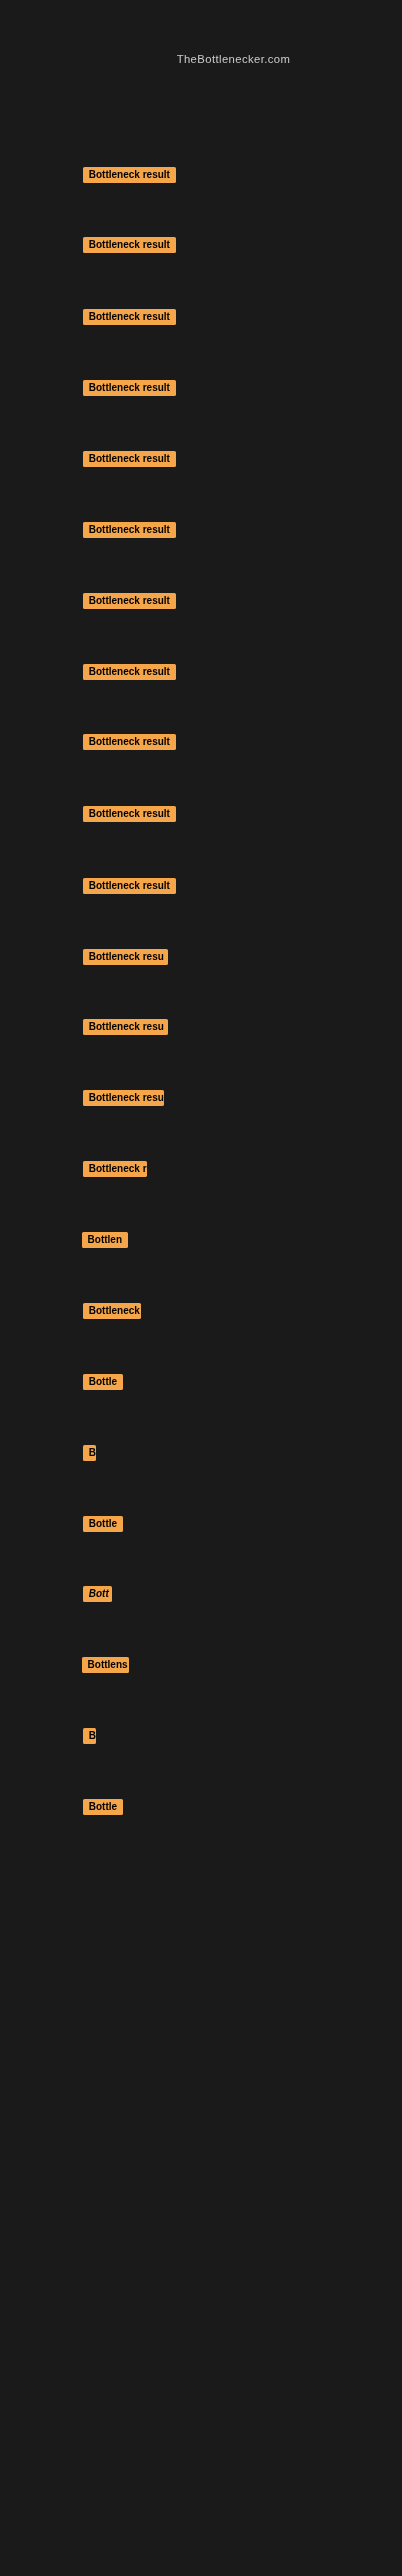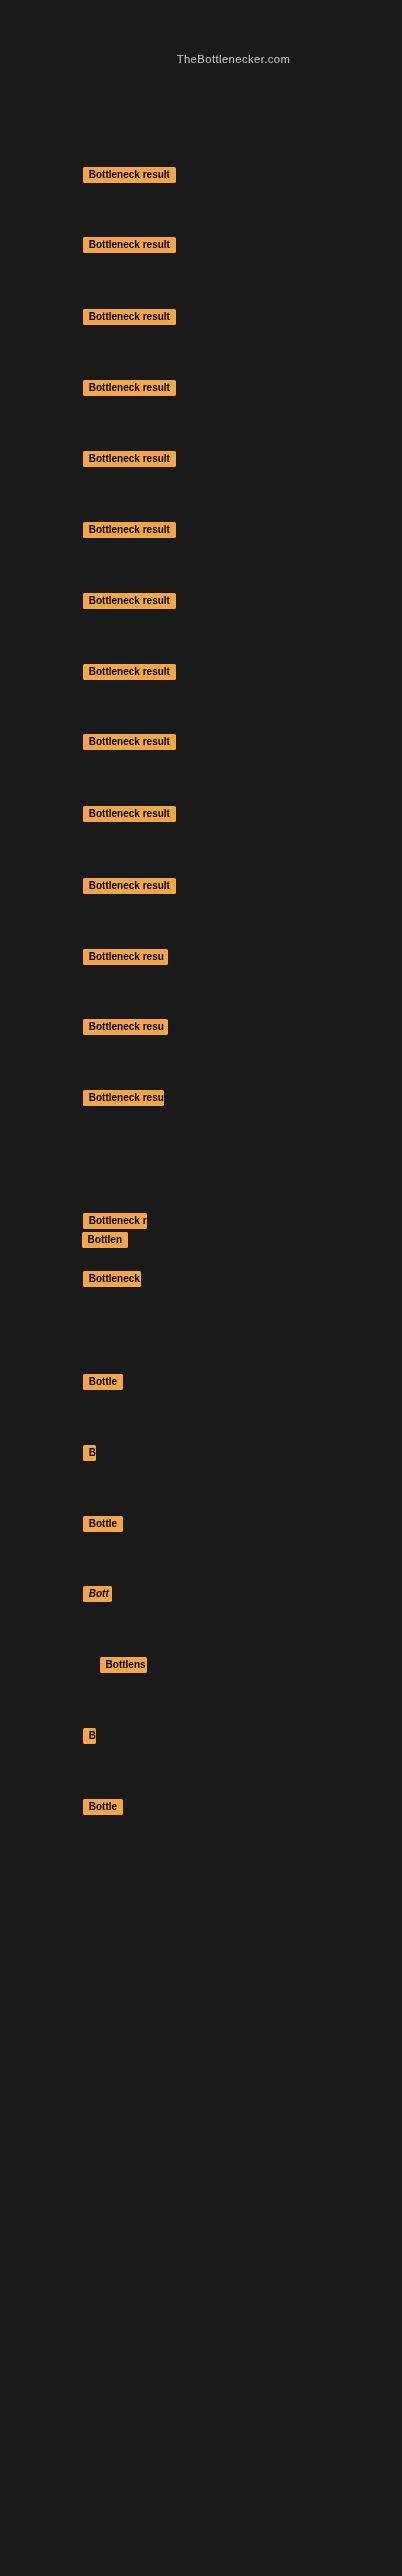--- a/index.html
+++ b/index.html
@@ -46,24 +46,24 @@
     <div style="position: absolute; top: 330px; left: 3.2px;"><span class="bottleneck-badge" style="max-width: 97px;">Bottleneck result</span></div>
     <div style="position: absolute; top: 401px; left: 3.2px;"><span class="bottleneck-badge" style="max-width: 97px;">Bottleneck result</span></div>
     <div style="position: absolute; top: 472px; left: 3.2px;"><span class="bottleneck-badge" style="max-width: 97px;">Bottleneck result</span></div>
     <div style="position: absolute; top: 543px; left: 3.2px;"><span class="bottleneck-badge" style="max-width: 97px;">Bottleneck result</span></div>
     <div style="position: absolute; top: 613px; left: 3.2px;"><span class="bottleneck-badge" style="max-width: 97px;">Bottleneck result</span></div>
     <div style="position: absolute; top: 685px; left: 3.2px;"><span class="bottleneck-badge" style="max-width: 97px;">Bottleneck result</span></div>
     <div style="position: absolute; top: 757px; left: 3.2px;"><span class="bottleneck-badge" style="max-width: 97px;">Bottleneck result</span></div>
     <div style="position: absolute; top: 828px; left: 3.2px;"><span class="bottleneck-badge" style="max-width: 85px;">Bottleneck resu</span></div>
     <div style="position: absolute; top: 898px; left: 3.2px;"><span class="bottleneck-badge" style="max-width: 85px;">Bottleneck resu</span></div>
     <div style="position: absolute; top: 969px; left: 3.2px;"><span class="bottleneck-badge" style="max-width: 81px;">Bottleneck resu</span></div>
-    <div style="position: absolute; top: 1092px; left: 3.2px;"><span class="bottleneck-badge" style="max-width: 64px;">Bottleneck r</span></div>
+    <div style="position: absolute; top: 1040px; left: 3.2px;"><span class="bottleneck-badge" style="max-width: 64px;">Bottleneck r</span></div>
     <div style="position: absolute; top: 1111px; left: 2px;"><span class="bottleneck-badge" style="max-width: 48px;">Bottlen</span></div>
-    <div style="position: absolute; top: 1150px; left: 3.2px;"><span class="bottleneck-badge" style="max-width: 58px;">Bottleneck</span></div>
+    <div style="position: absolute; top: 1182px; left: 3.2px;"><span class="bottleneck-badge" style="max-width: 58px;">Bottleneck</span></div>
     <div style="position: absolute; top: 1253px; left: 3.2px;"><span class="bottleneck-badge" style="max-width: 40px;">Bottle</span></div>
     <div style="position: absolute; top: 1324px; left: 3.2px;"><span class="bottleneck-badge" style="max-width: 13px;">B</span></div>
     <div style="position: absolute; top: 1395px; left: 3.2px;"><span class="bottleneck-badge" style="max-width: 40px;">Bottle</span></div>
     <div style="position: absolute; top: 1465px; left: 3.2px;"><span class="bottleneck-badge" style="max-width: 29px; font-style: italic;">Bott</span></div>
-    <div style="position: absolute; top: 1536px; left: 20px;"><span class="bottleneck-badge" style="max-width: 47px;">Bottlens</span></div>
+    <div style="position: absolute; top: 1536px; left: 2px;"><span class="bottleneck-badge" style="max-width: 47px;">Bottlens</span></div>
     <div style="position: absolute; top: 1607px; left: 3.2px;"><span class="bottleneck-badge" style="max-width: 13px;">B</span></div>
     <div style="position: absolute; top: 1678px; left: 3.2px;"><span class="bottleneck-badge" style="max-width: 40px;">Bottle</span></div>
   </div>
 
 
 </body></html>

